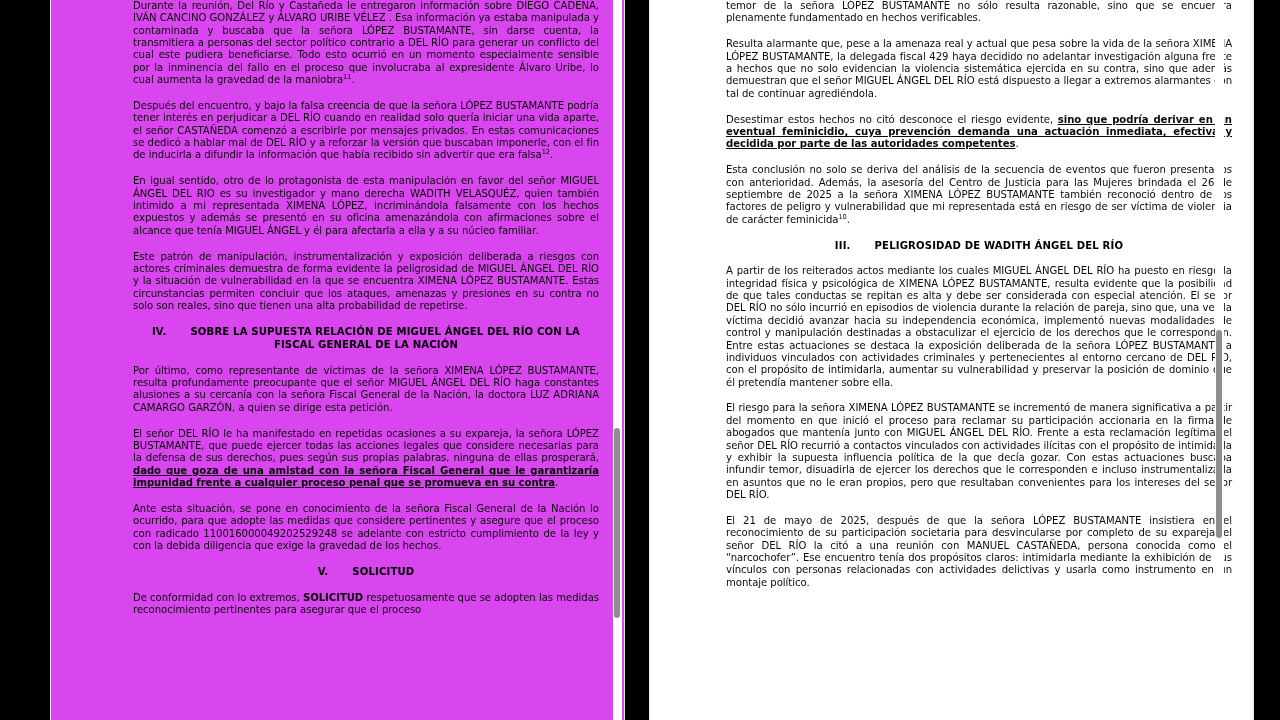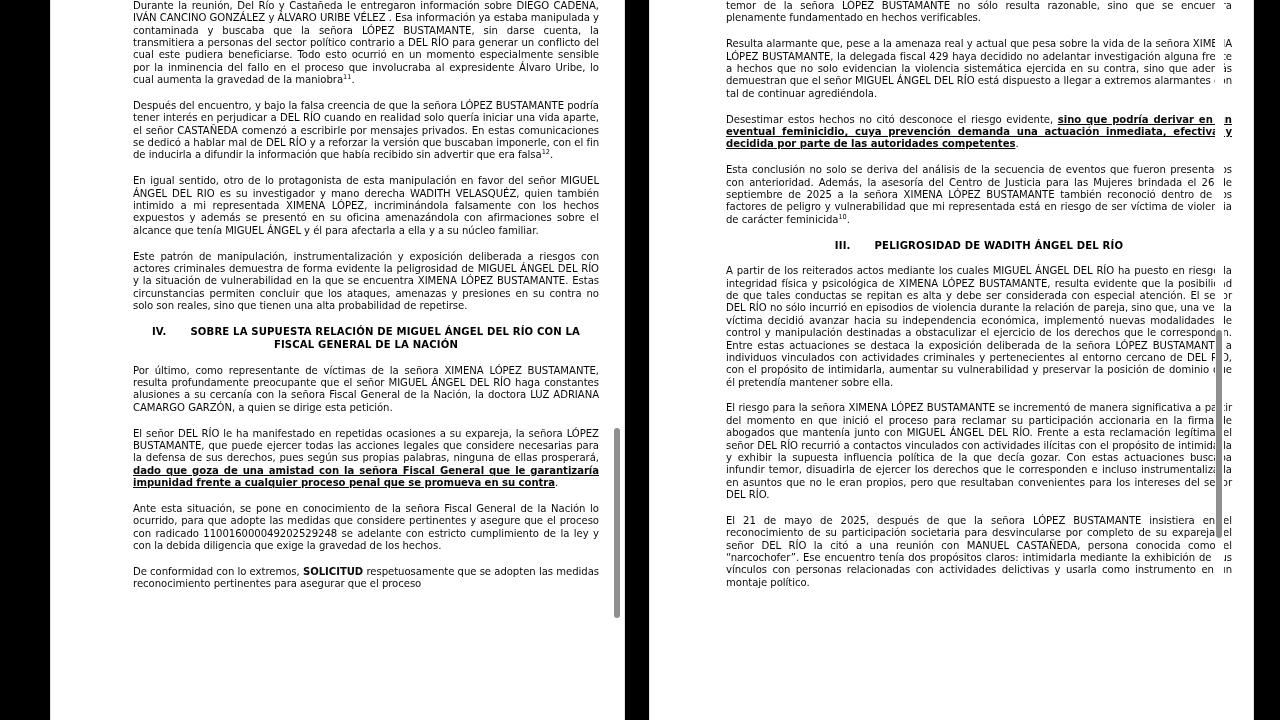--- a/index.html
+++ b/index.html
@@ -127,30 +127,31 @@
 </style>
 </head>
 <body>
 
 <div id="viewer" style="background: rgb(0, 0, 0);">
 
   <div class="gutter" id="gutter-left"></div>
   <div class="gutter" id="gutter-middle"></div>
   <div class="gutter" id="gutter-right"></div>
 
-  <div class="page" id="page-left" style="background: #ffffff;">
+  <div class="page" id="page-left" style="background: #d946ef;">
     <div class="page-inner" id="page-left-content">
         <p class="para" id="left-p1" style="color: rgb(10, 10, 10);"><span>Durante la reunión, Del Río y Castañeda le entregaron información sobre DIEGO CADENA, IVÁN CANCINO GONZÁLEZ y ÁLVARO URIBE VÉLEZ . Esa información ya estaba manipulada y contaminada y buscaba que la señora LÓPEZ BUSTAMANTE, sin darse cuenta, la transmitiera a personas del sector político contrario a DEL RÍO para generar un conflicto del cual este pudiera beneficiarse. Todo esto ocurrió en un momento especialmente sensible por la inminencia del fallo en el proceso que involucraba al expresidente Álvaro Uribe, lo cual aumenta la gravedad de la maniobra</span><sup class="note">11</sup><span>.</span></p>
         <p class="para" id="left-p2" style="color: rgb(10, 10, 10);"><span>Después del encuentro, y bajo la falsa creencia de que la señora LÓPEZ BUSTAMANTE podría tener interés en perjudicar a DEL RÍO cuando en realidad solo quería iniciar una vida aparte, el señor CASTAÑEDA comenzó a escribirle por mensajes privados. En estas comunicaciones se dedicó a hablar mal de DEL RÍO y a reforzar la versión que buscaban imponerle, con el fin de inducirla a difundir la información que había recibido sin advertir que era falsa</span><sup class="note">12</sup><span>.</span></p>
         <p class="para" id="left-p3" style="color: rgb(10, 10, 10);"><span>En igual sentido, otro de lo protagonista de esta manipulación en favor del señor MIGUEL ÁNGEL DEL RIO es su investigador y mano derecha WADITH VELASQUÉZ, quien también intimido a mi representada XIMENA LÓPEZ, incriminándola falsamente con los hechos expuestos y además se presentó en su oficina amenazándola con afirmaciones sobre el alcance que tenía MIGUEL ÁNGEL y él para afectarla a ella y a su núcleo familiar.</span></p>
         <p class="para" id="left-p4" style="color: rgb(10, 10, 10);"><span>Este patrón de manipulación, instrumentalización y exposición deliberada a riesgos con actores criminales demuestra de forma evidente la peligrosidad de MIGUEL ÁNGEL DEL RÍO y la situación de vulnerabilidad en la que se encuentra XIMENA LÓPEZ BUSTAMANTE. Estas circunstancias permiten concluir que los ataques, amenazas y presiones en su contra no solo son reales, sino que tienen una alta probabilidad de repetirse.</span></p>
         <h2 class="heading" id="left-h-iv"><span class="num">IV.</span><span>SOBRE LA SUPUESTA RELACIÓN DE MIGUEL ÁNGEL DEL RÍO CON LA FISCAL GENERAL DE LA NACIÓN</span></h2>
         <p class="para" id="left-p5" style="color: rgb(10, 10, 10);"><span>Por último, como representante de víctimas de la señora XIMENA LÓPEZ BUSTAMANTE, resulta profundamente preocupante que el señor MIGUEL ÁNGEL DEL RÍO haga constantes alusiones a su cercanía con la señora Fiscal General de la Nación, la doctora LUZ ADRIANA CAMARGO GARZÓN, a quien se dirige esta petición.</span></p>
         <p class="para" id="left-p6" style="color: rgb(10, 10, 10);"><span>El señor DEL RÍO le ha manifestado en repetidas ocasiones a su expareja, la señora LÓPEZ BUSTAMANTE, que puede ejercer todas las acciones legales que considere necesarias para la defensa de sus derechos, pues según sus propias palabras, ninguna de ellas prosperará, </span><u class="ul">dado que goza de una amistad con la señora Fiscal General que le garantizaría impunidad frente a cualquier proceso penal que se promueva en su contra</u><span>.</span></p>
         <p class="para" id="left-p7" style="color: rgb(10, 10, 10);"><span>Ante esta situación, se pone en conocimiento de la señora Fiscal General de la Nación lo ocurrido, para que adopte las medidas que considere pertinentes y asegure que el proceso con radicado 110016000049202529248 se adelante con estricto cumplimiento de la ley y con la debida diligencia que exige la gravedad de los hechos.</span></p>
+        <h2 class="heading" id="left-h-v"><span class="num">V.</span><span>SOLICITUD</span></h2>
         <p class="para" id="left-p8" style="color: rgb(10, 10, 10);"><span>De conformidad con lo extremos, </span><b class="strong">SOLICITUD</b><span> respetuosamente que se adopten las medidas reconocimiento pertinentes para asegurar que el proceso</span></p>
       </div>
   </div>
 
   <div class="scroll-track" id="scroll-left-track">
     <div class="scroll-thumb" id="scroll-left-thumb" style="background: rgb(143, 143, 143);"></div>
   </div>
 
   <div class="page" id="page-right" style="background: rgb(255, 255, 255);">
     <div class="page-inner" id="page-right-content">

